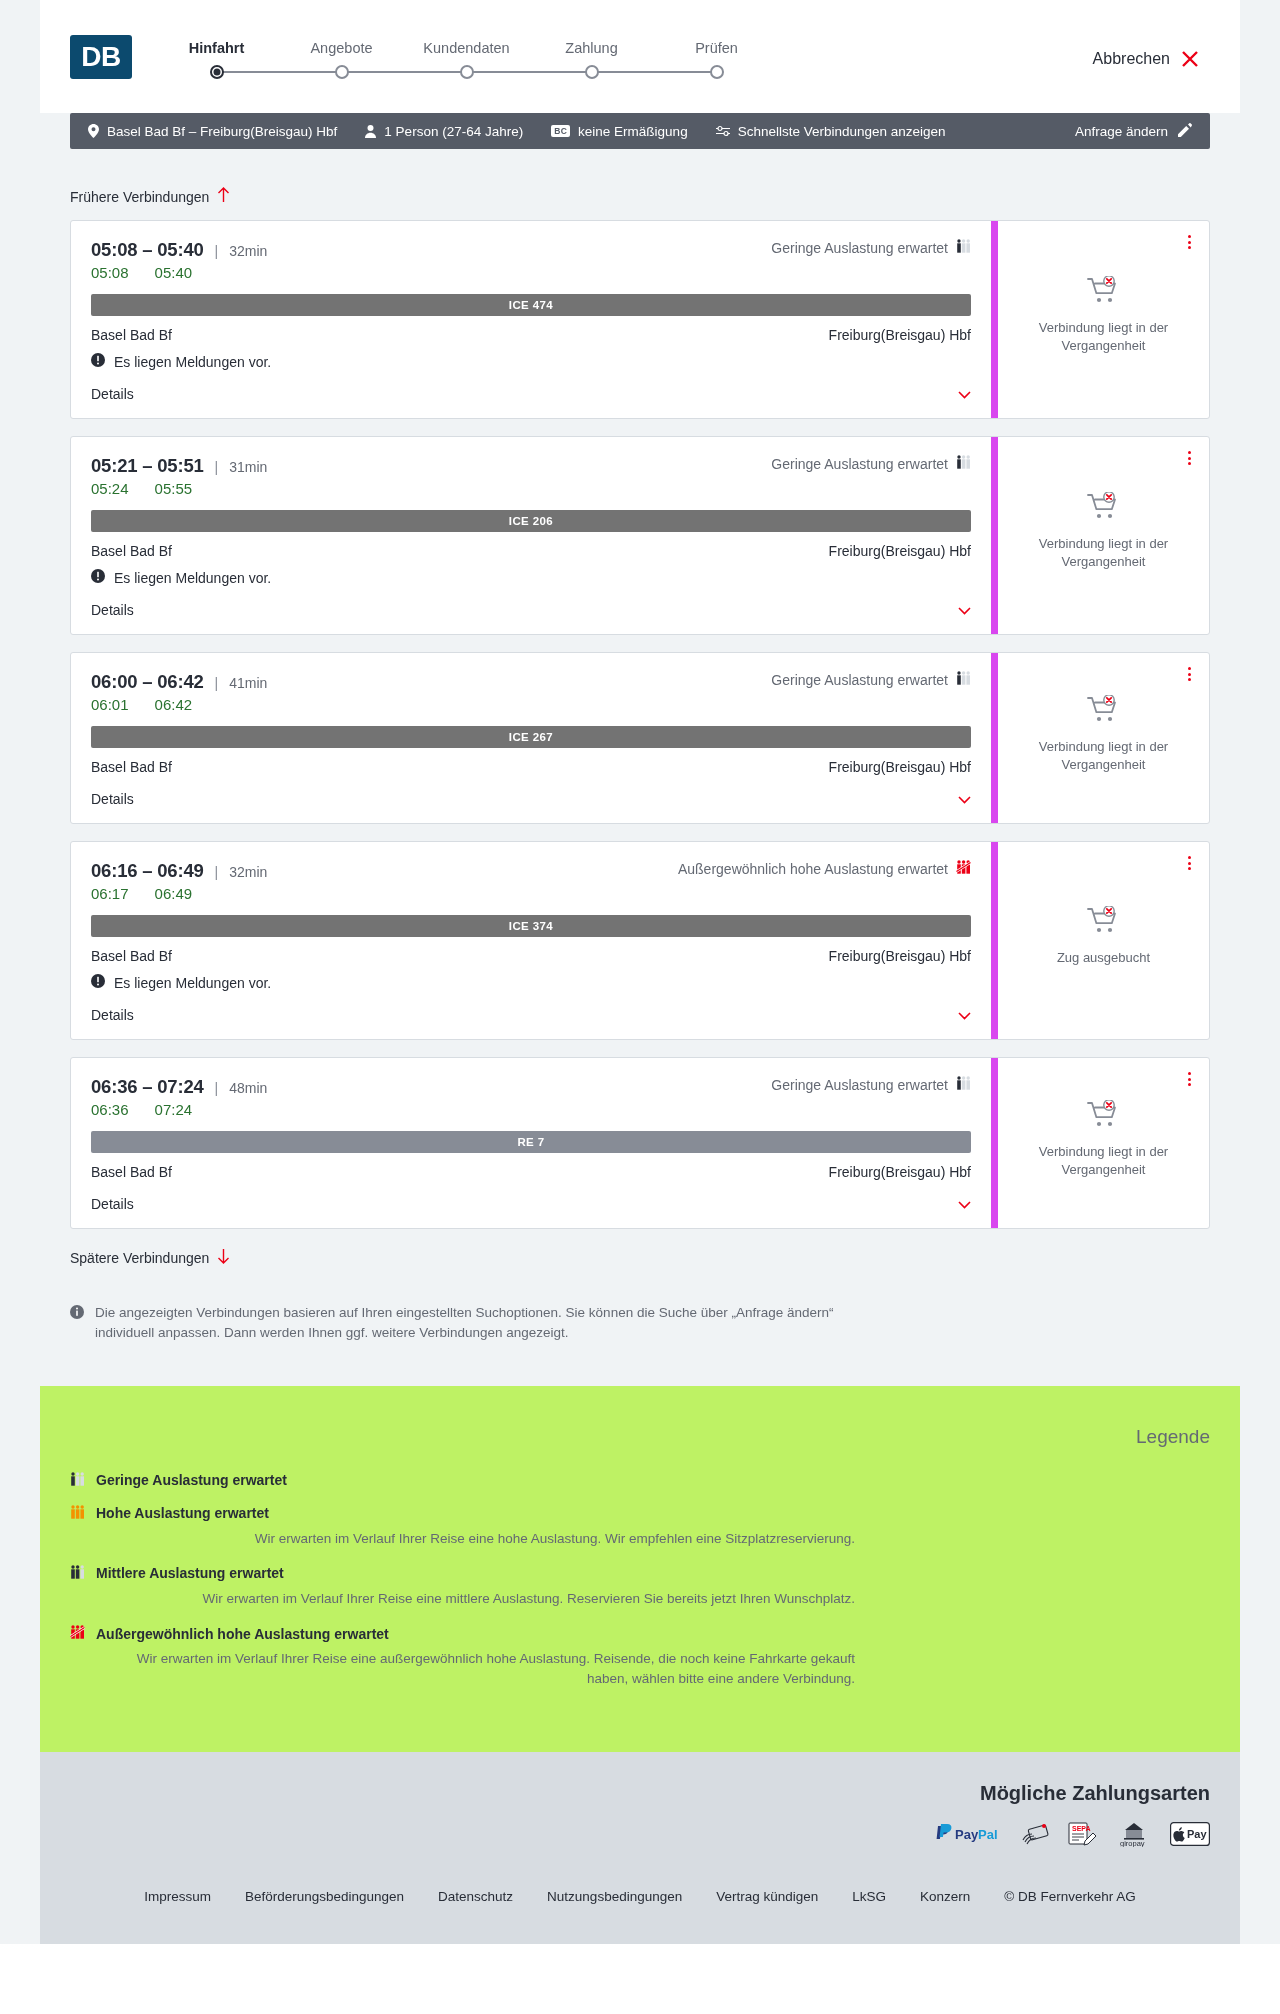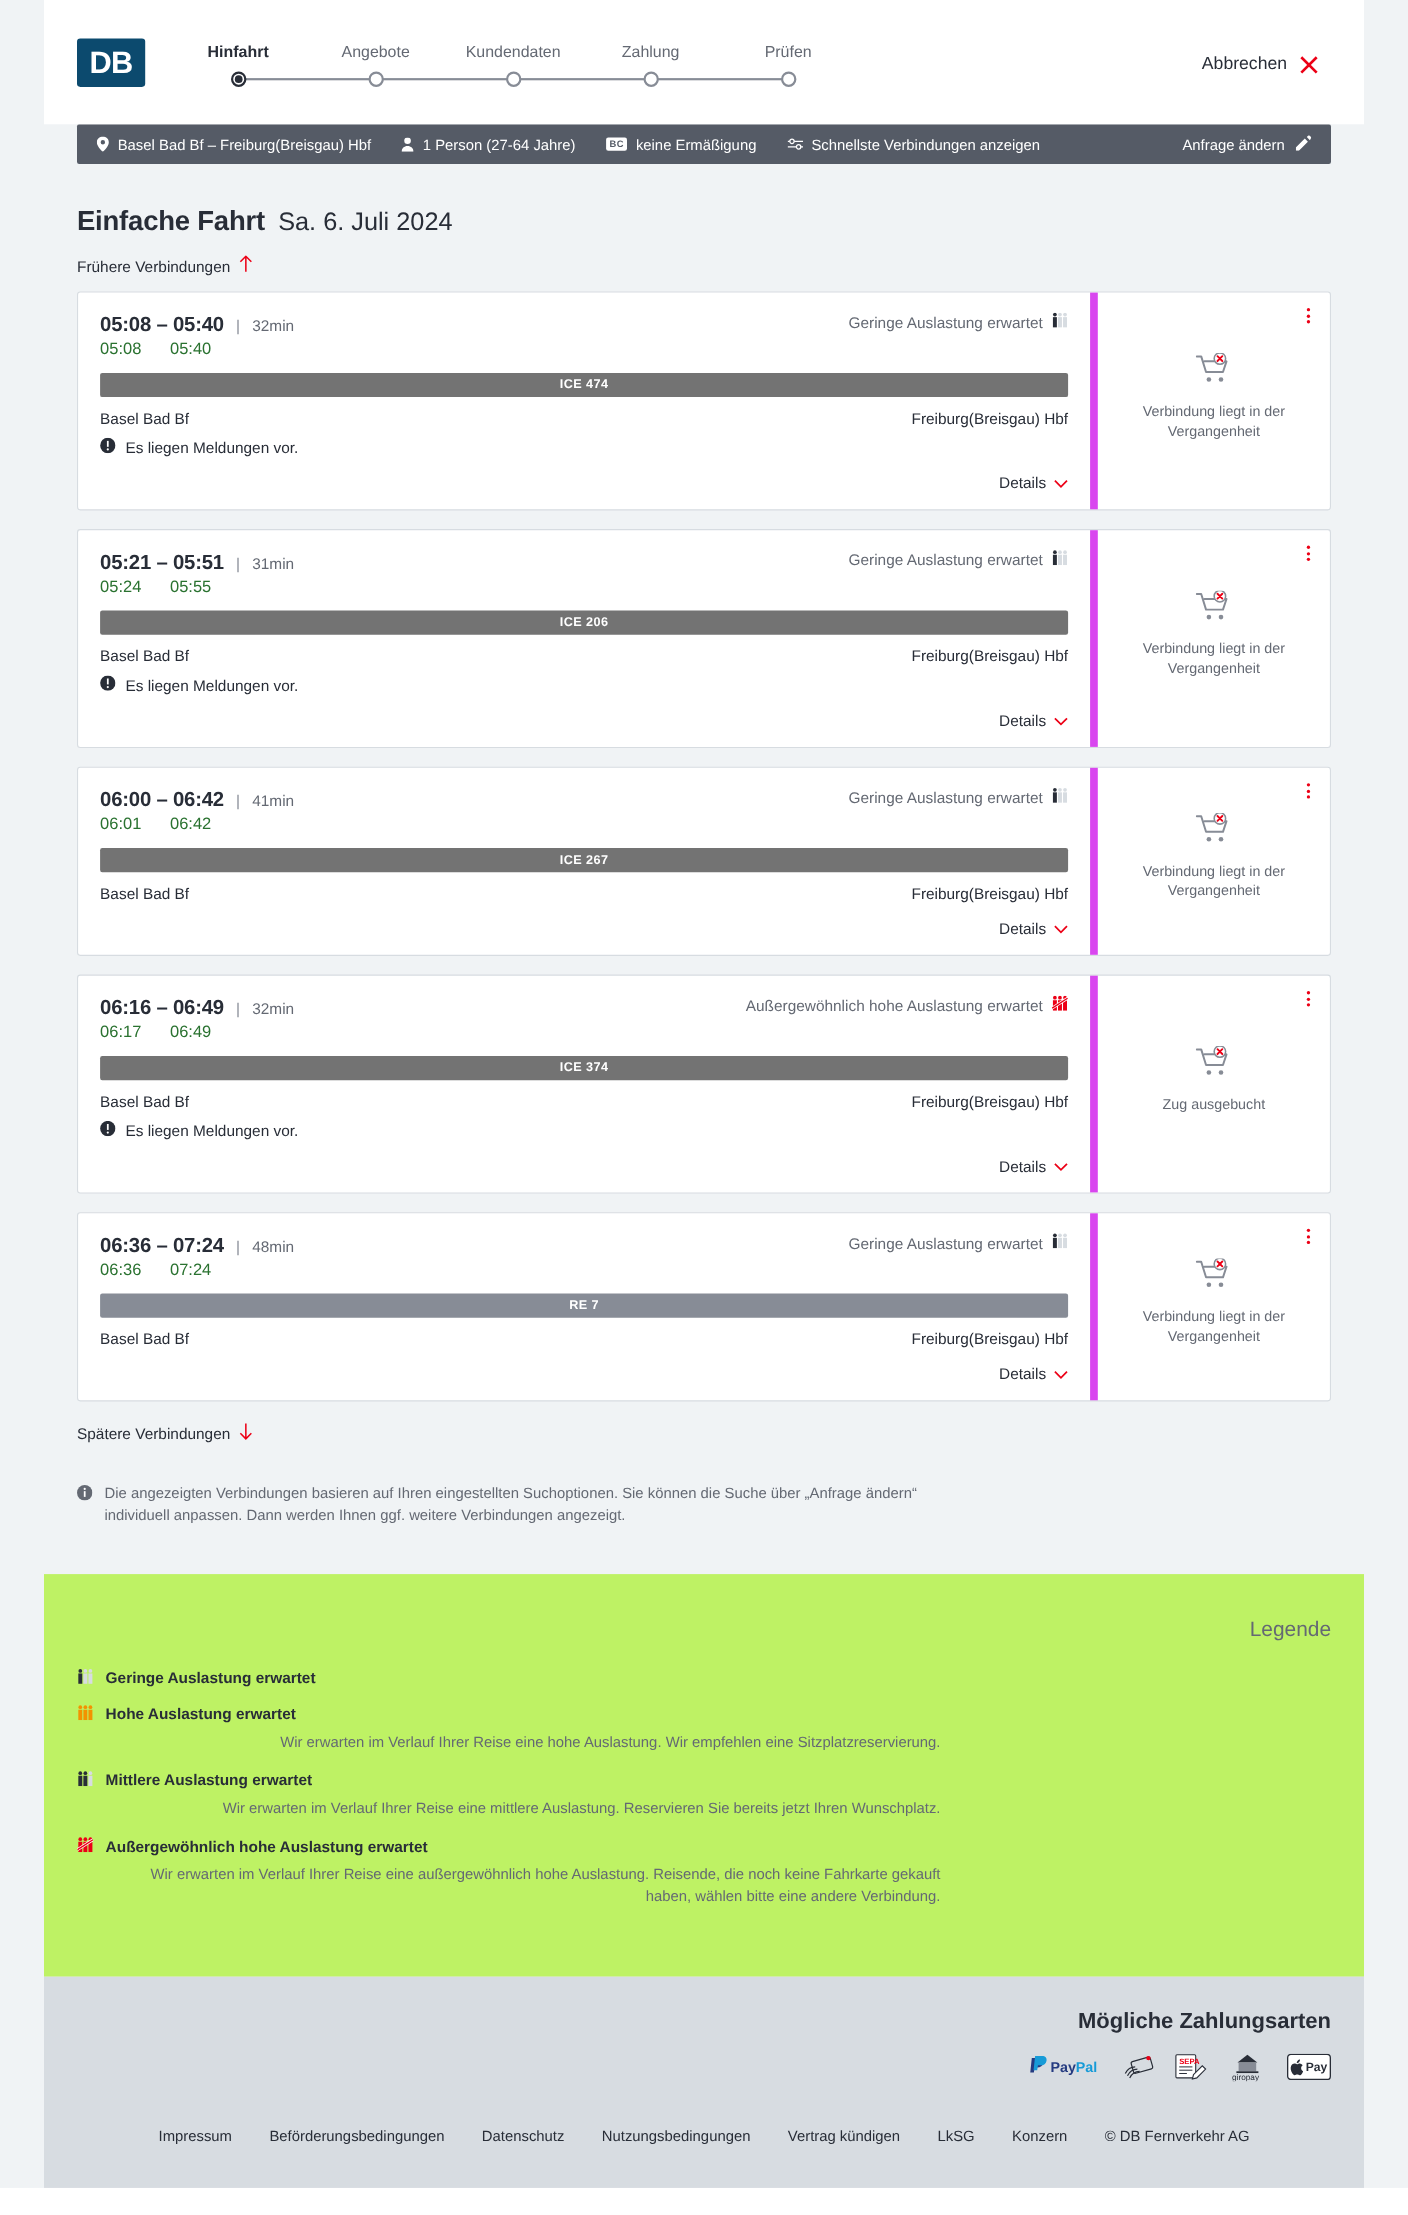--- a/index.html
+++ b/index.html
@@ -170,21 +170,21 @@
     margin-top: 11px;
     font-size: 14px; color: #282d37;
   }
   .row-msg {
     display: flex; align-items: center; gap: 9px;
     margin-top: 10px;
     font-size: 14px; color: #282d37;
   }
   .details-row {
     margin-top: 16px;
-    display: flex; align-items: center; justify-content: flex-end;
+    display: flex; align-items: center; justify-content: space-between;
     gap: 7px; font-size: 14px; color: #282d37; cursor: pointer;
   }
   .chev { color: #ec0016; }
 
   
   .info-note {
     display: flex; gap: 11px;
     margin: 22px 0 0 0;
     font-size: 13.5px; color: #646973; line-height: 1.5;
     max-width: 790px;
@@ -298,24 +298,20 @@
       <span>Anfrage ändern</span>
       <span class="ic">
         <svg width="14" height="14" viewBox="0 0 14 14">
               <path d="M0 11.2V14h2.8l8.2-8.2-2.8-2.8L0 11.2zM13.8 2.6a.74.74 0 000-1.05L12.45.2a.74.74 0 00-1.05 0L10 1.6 12.8 4.4l1-1.8z" fill="#fff"></path>
             </svg>
       </span>
     </div>
   </div>
 
   <div class="main">
-    <div class="title-row">
-      <span class="title-strong">Einfache Fahrt</span>
-      <span class="title-date">Sa. 6. Juli 2024</span>
-    </div>
 
     <div class="nav-link">
       <span>Frühere Verbindungen</span>
       <span class="arrow-up">
         <svg width="13" height="16" viewBox="0 0 13 16">
               <path d="M6.5 1v14M1.5 6L6.5 1l5 5" stroke="#ec0016" stroke-width="1.4" fill="none"></path>
             </svg>
       </span>
     </div>
 

